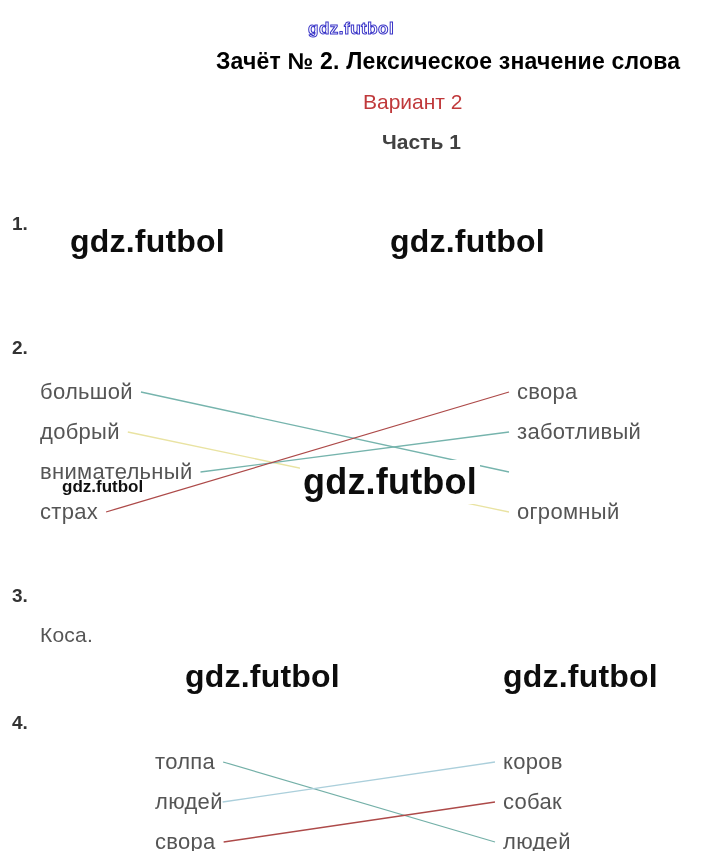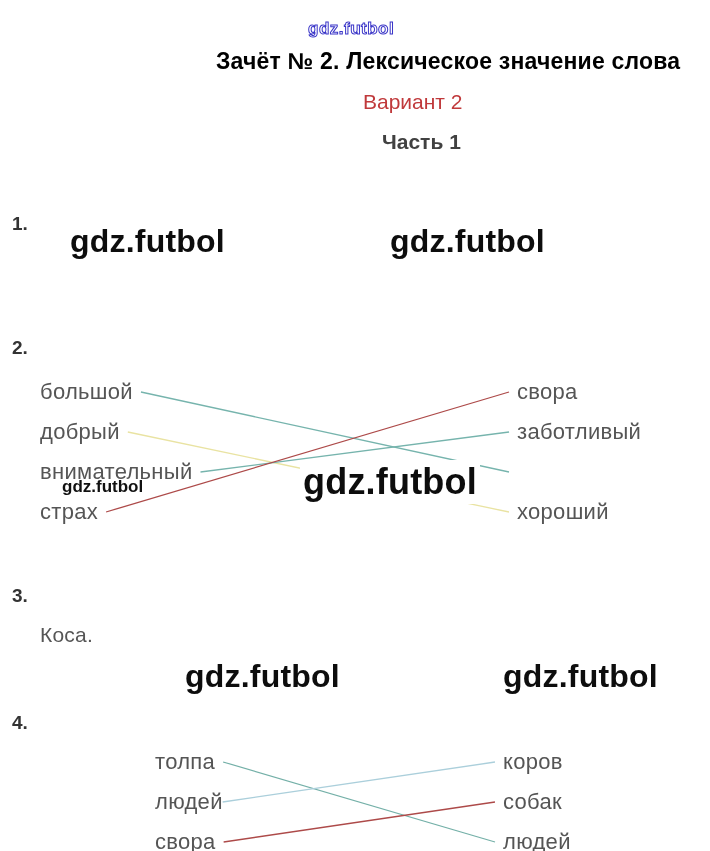--- a/index.html
+++ b/index.html
@@ -60,21 +60,21 @@
   <div class="abs wm-big" style="top:206px;left:70px">gdz.futbol</div>
   <div class="abs wm-big" style="top:206px;left:390px">gdz.futbol</div>
 
   <div class="abs num" style="top:320px">2.</div>
   <div class="word" style="left:40px;top:362px">большой</div>
   <div class="word" style="left:40px;top:402px">добрый</div>
   <div class="word" style="left:40px;top:442px">внимательный</div>
   <div class="word" style="left:40px;top:482px">страх</div>
   <div class="word" style="left:517px;top:362px">свора</div>
   <div class="word" style="left:517px;top:402px">заботливый</div>
-  <div class="word" style="left:517px;top:482px">хороший</div>
+  <div class="word" style="left:517px;top:482px">огромный</div>
   <div class="abs wm-small">gdz.futbol</div>
   <div class="abs wm-center">gdz.futbol</div>
 
   <div class="abs num" style="top:568px">3.</div>
   <div class="abs answer3">Коса.</div>
   <div class="abs wm-big" style="top:641px;left:185px">gdz.futbol</div>
   <div class="abs wm-big" style="top:641px;left:503px">gdz.futbol</div>
 
   <div class="abs num" style="top:695px">4.</div>
   <div class="word" style="left:155px;top:732px">толпа</div>

